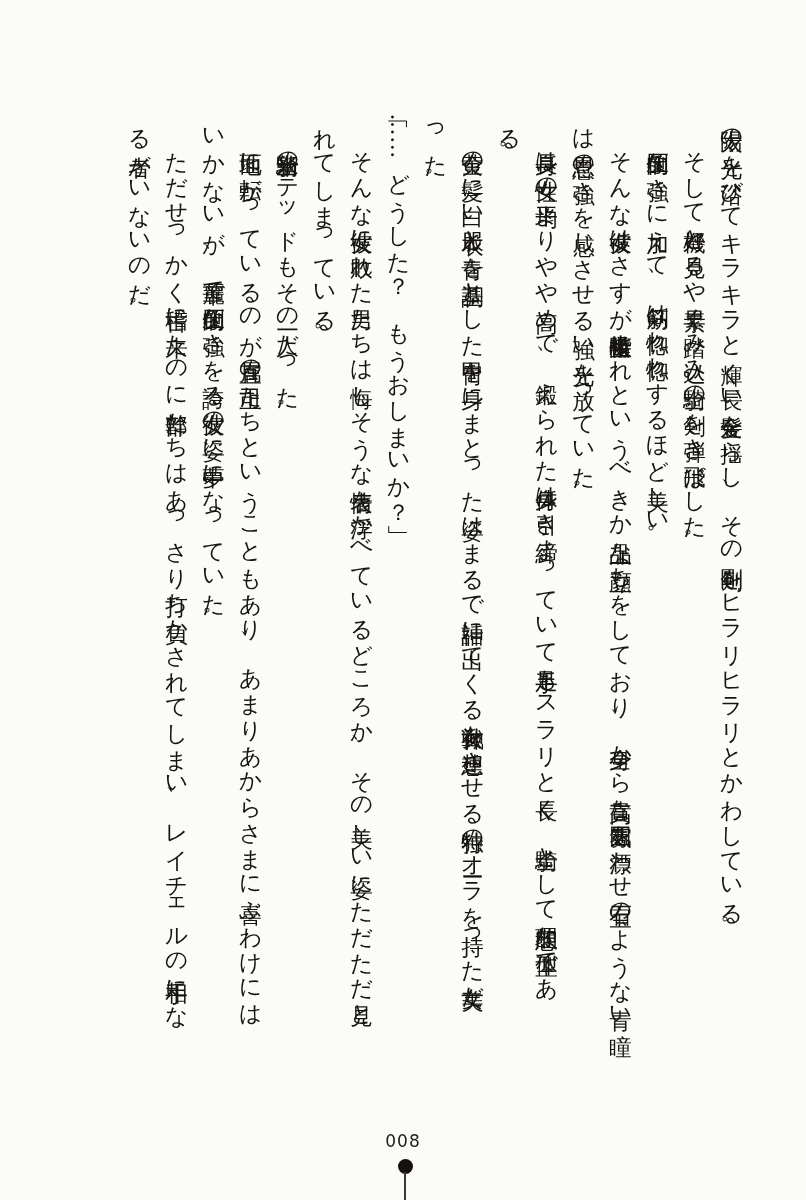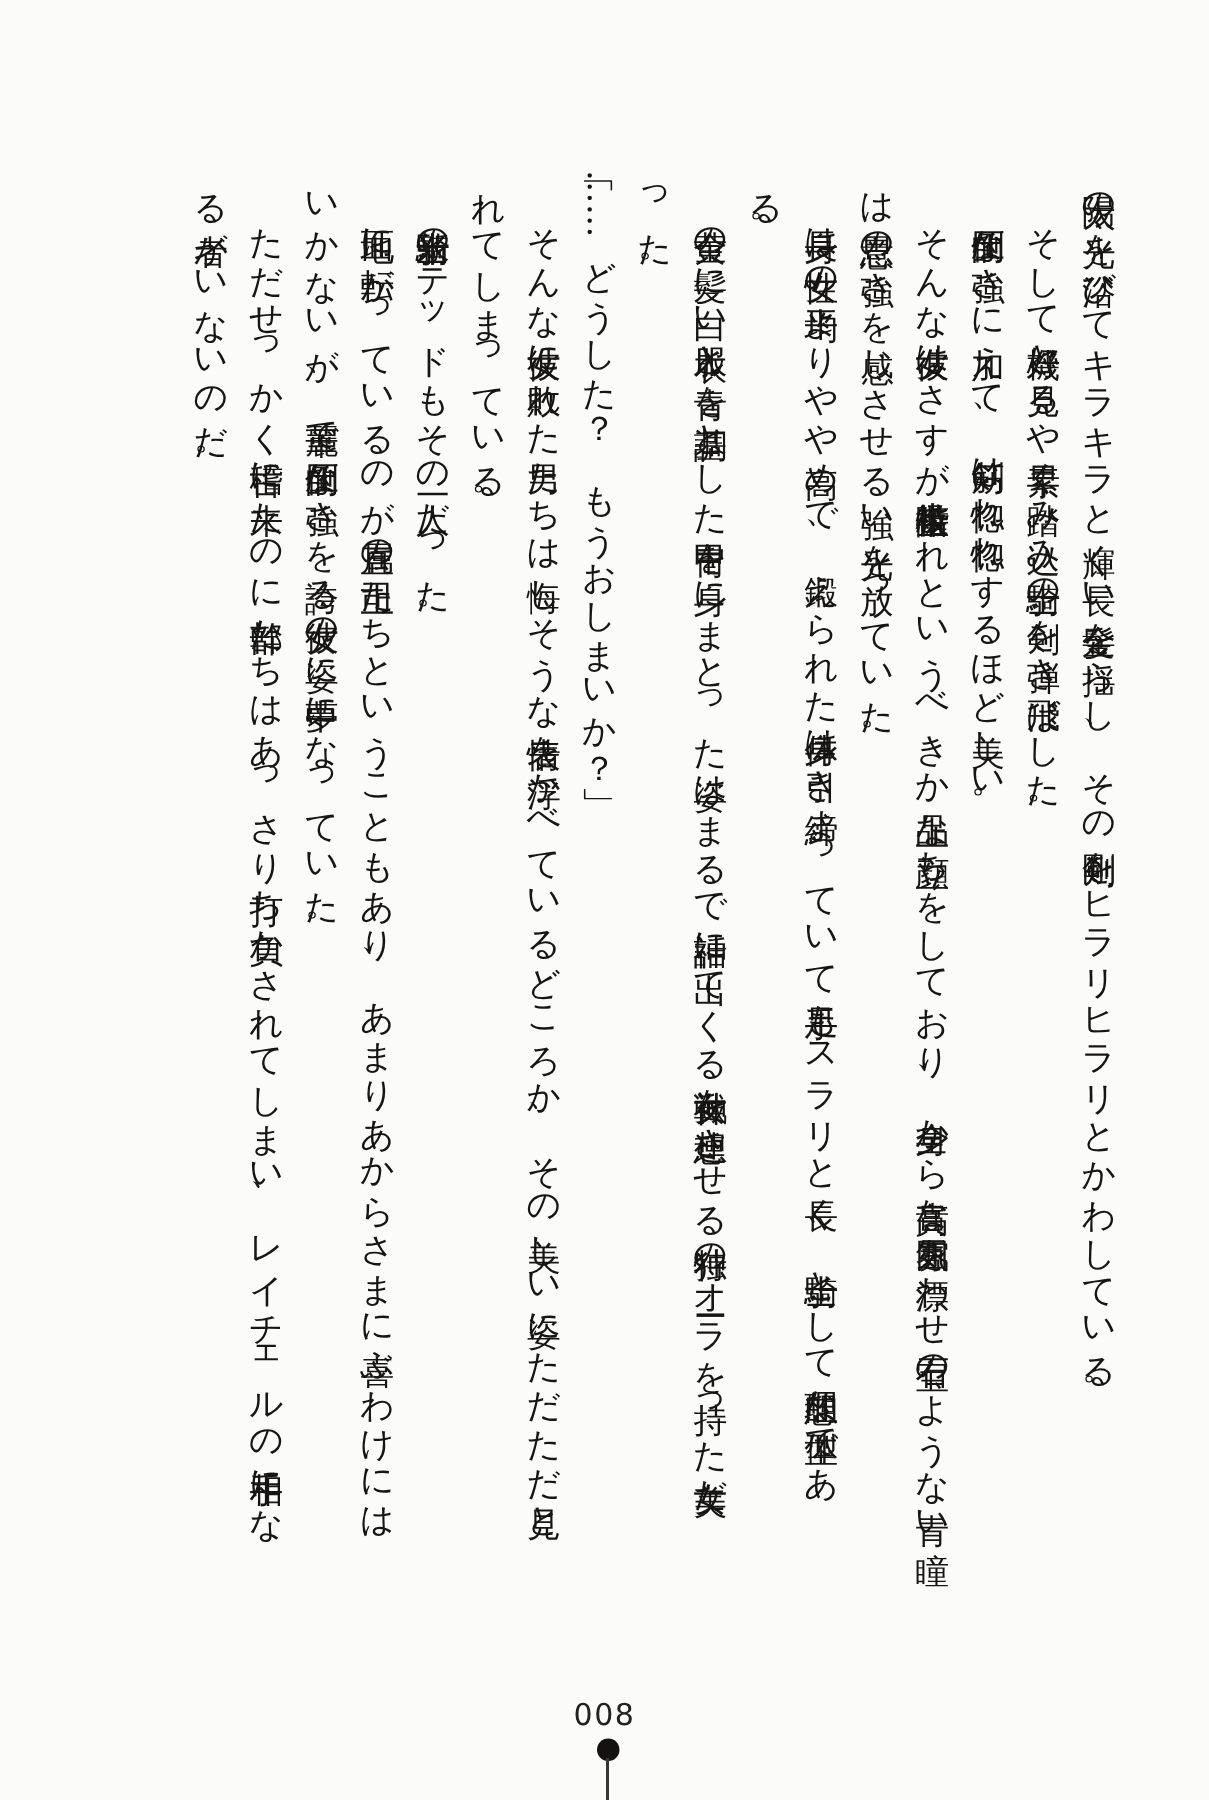--- a/index.html
+++ b/index.html
@@ -39,21 +39,21 @@
   .page-text p.indent {
     text-indent: 1em;
   }
   .page-number {
     position: absolute;
     top: 1131px;
     left: 0;
     width: 806px;
     text-align: center;
     font-family: "DejaVu Sans", "Liberation Sans", sans-serif;
-    font-size: 20px;
+    font-size: 17px;
     letter-spacing: 1px;
     color: #23211f;
   }
   .binding-mark-dot {
     position: absolute;
     left: 398px;
     top: 1159px;
     width: 15px;
     height: 15px;
     border-radius: 50%;

